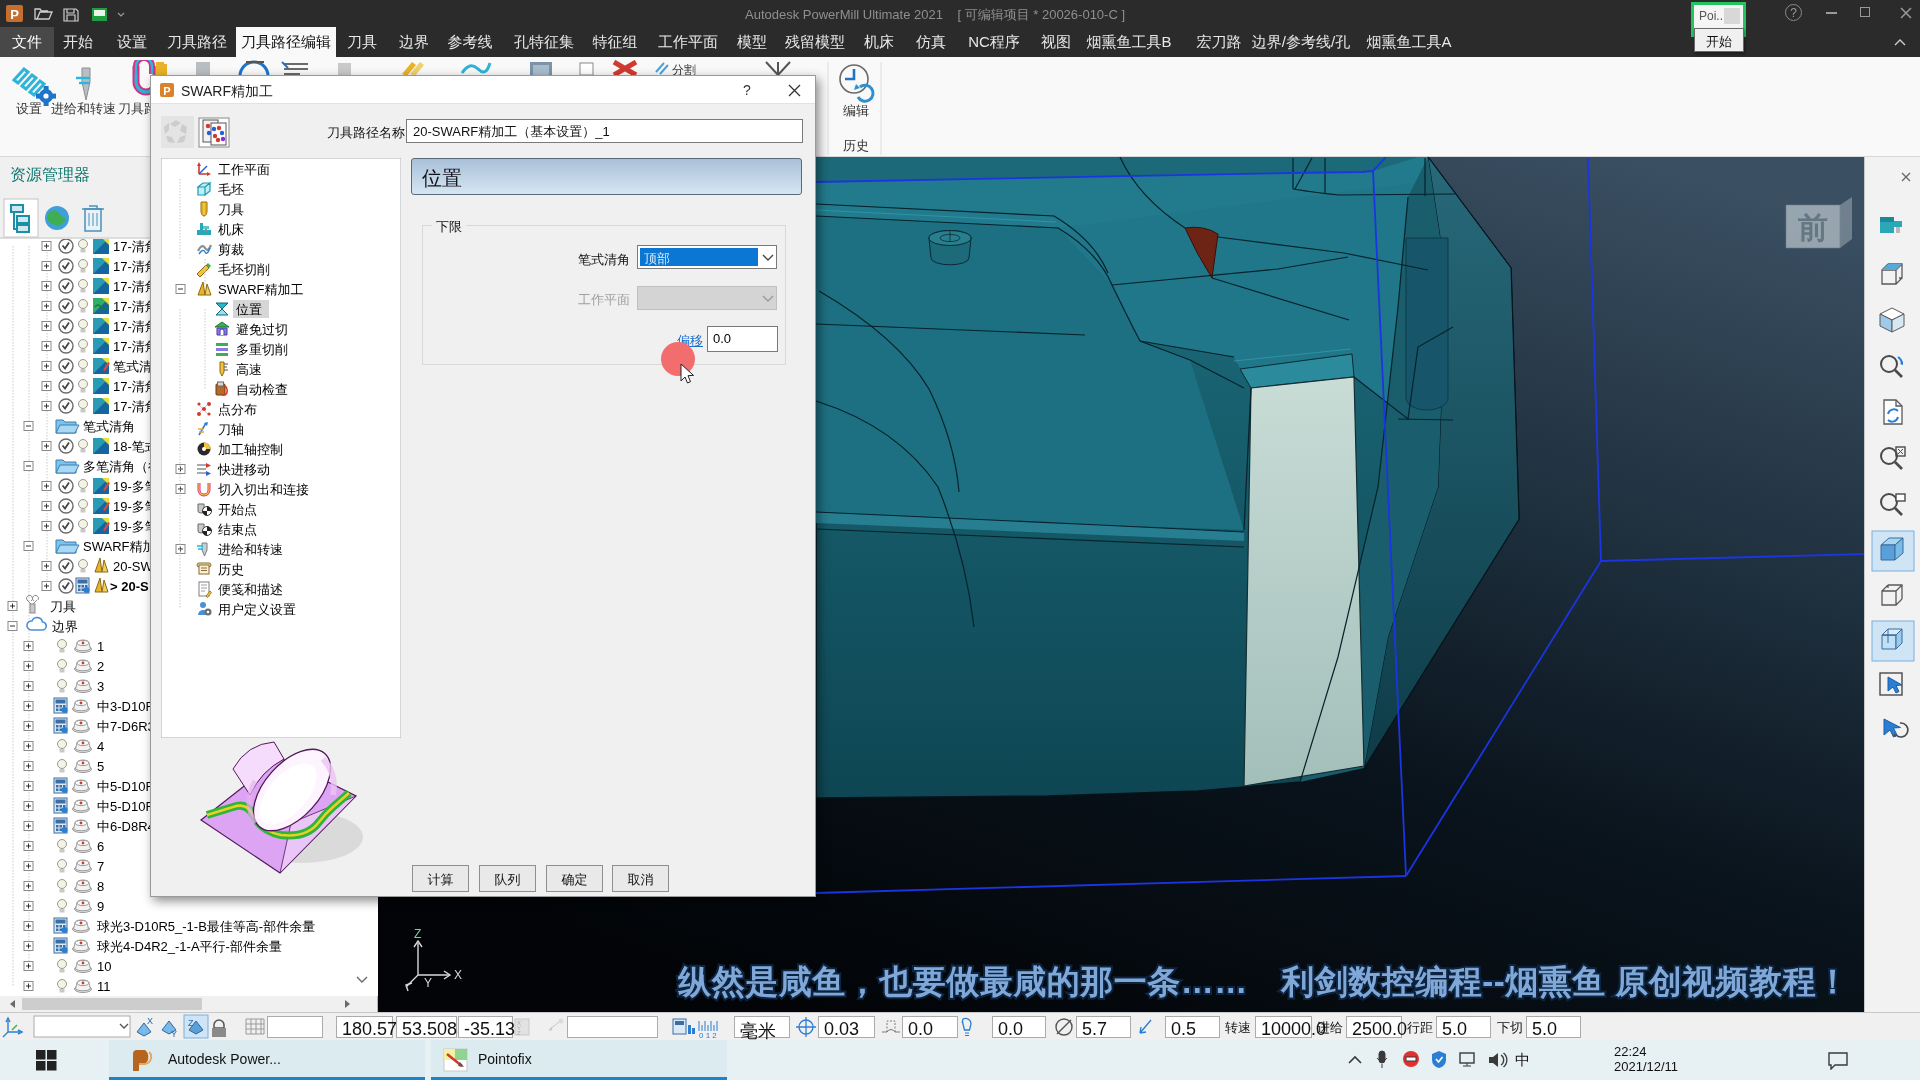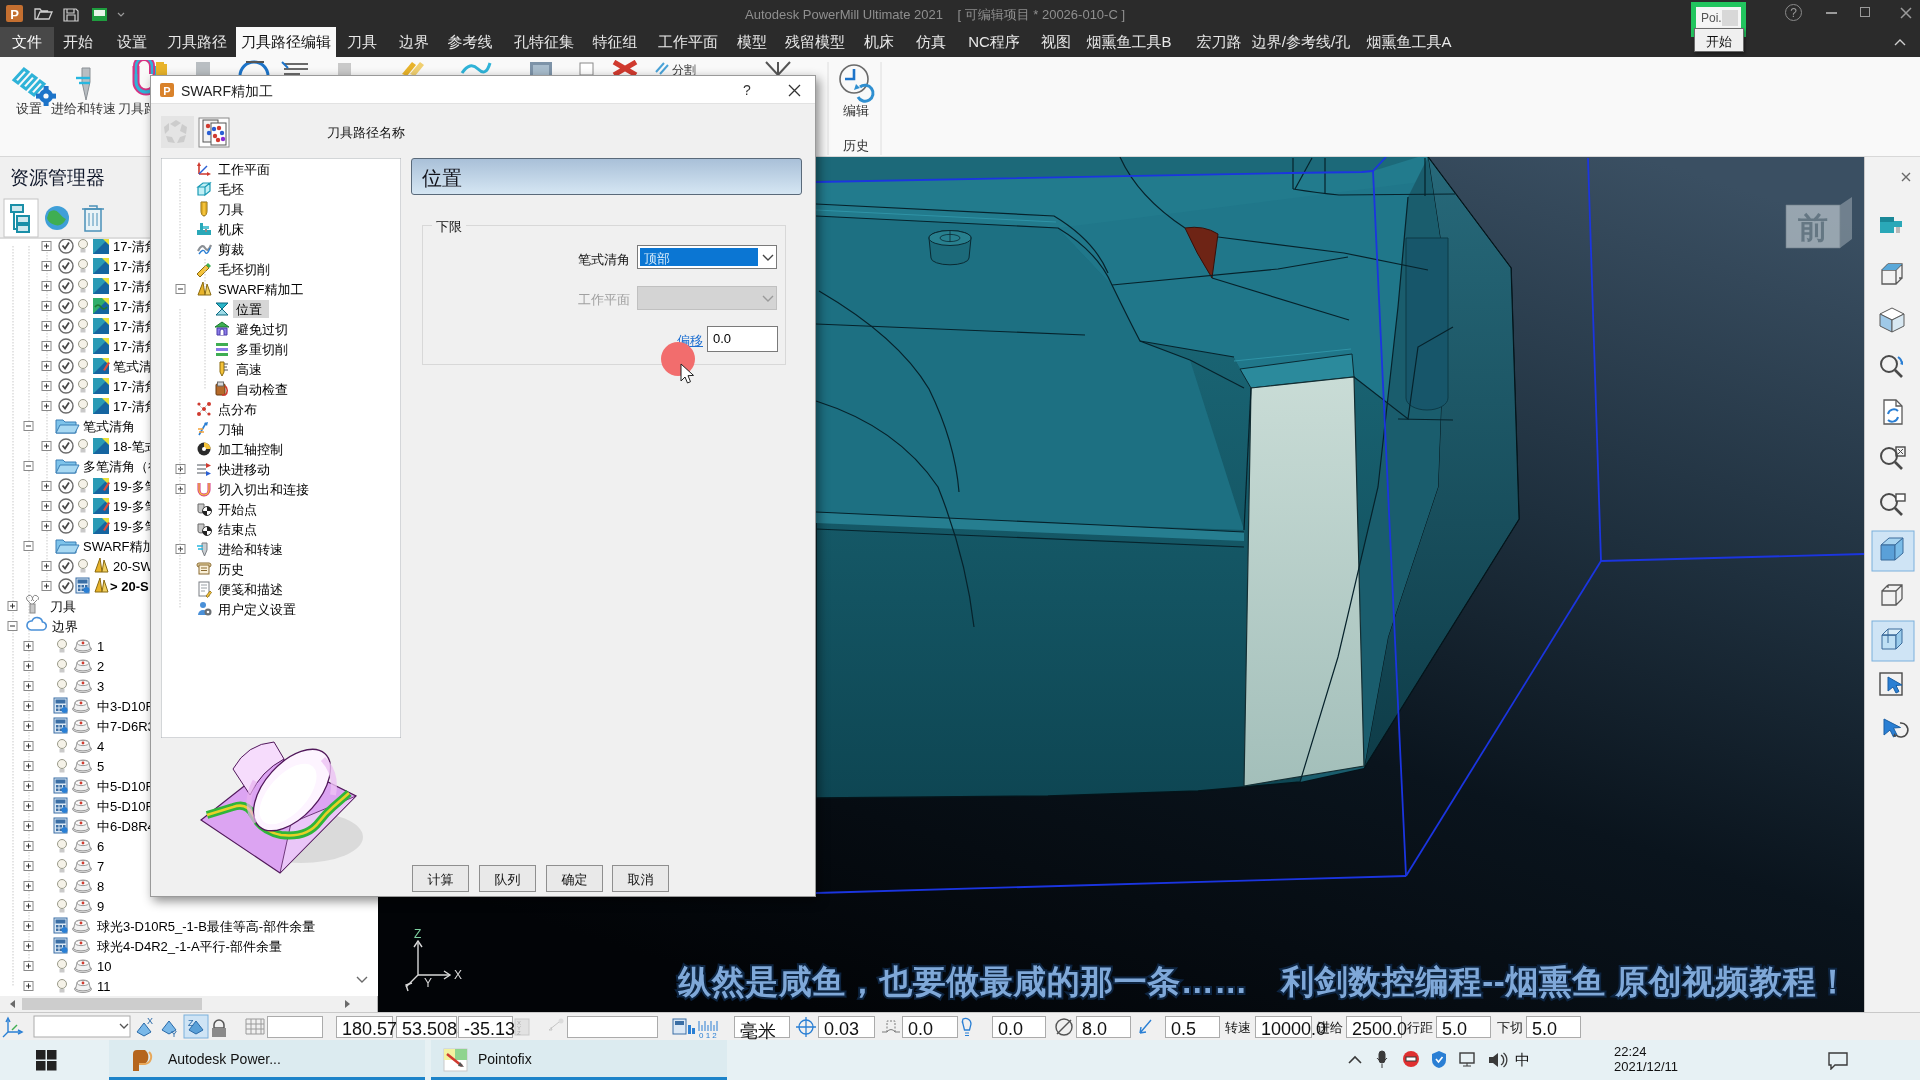--- a/index.html
+++ b/index.html
@@ -139,21 +139,21 @@
  <g transform="translate(526,0)">
         <path d="M2 12 l8 -9 M6 14 l8 -9" stroke="#4aa3d8" stroke-width="2"></path>
         <text x="18" y="14" font-size="12" fill="#333">分割</text>
       </g>
  <g transform="translate(636,0)">
         <path d="M2 2 l12 13 12 -13 M14 2 v13" stroke="#555" stroke-width="2" fill="none"></path>
       </g>
 </svg>
 </div>
 <div id="leftpanel">
-    <div class="abs" style="left:10px;top:8px;font-size:19px;color:#0f172a">资源管理器</div>
+    <div class="abs" style="left:10px;top:8px;font-size:16px;color:#0f766e">资源管理器</div>
     <svg class="abs" style="left:0;top:40px" width="378" height="42">
  <rect x="4" y="2" width="34" height="38" fill="#fff" stroke="#c4c4c4"></rect>
  <g stroke="#1a8fa8" stroke-width="2" fill="#cfe8ee">
   <rect x="11" y="8" width="12" height="7"></rect>
         <rect x="17" y="19" width="12" height="7"></rect>
         <rect x="17" y="28" width="12" height="7"></rect>
   <path d="M14 15 v17 h3" fill="none"></path>
  </g>
  <circle cx="57" cy="21" r="12" fill="#3f9fd8"></circle>
  <path d="M49 15 q6 -4 10 1 t7 6 q-4 8 -11 6 t-8 -7 z" fill="#3fae52"></path>
@@ -911,21 +911,21 @@
 </svg>
 <div class="sfield" style="left:267px;width:56px"></div>
 <div class="sfield" style="left:336px;width:57px">180.57</div>
 <div class="sfield" style="left:396px;width:61px">53.5085</div>
 <div class="sfield" style="left:458px;width:55px">-35.13</div>
 <div class="sfield" style="left:567px;width:91px"></div>
 <div class="sfield" style="left:734px;width:56px">毫米</div>
 <div class="sfield" style="left:818px;width:57px">0.03</div>
 <div class="sfield" style="left:902px;width:56px">0.0</div>
 <div class="sfield" style="left:992px;width:54px">0.0</div>
-<div class="sfield" style="left:1076px;width:55px">8.0</div>
+<div class="sfield" style="left:1076px;width:55px">5.7</div>
 <div class="sfield" style="left:1165px;width:55px">0.5</div>
 <div class="sfield" style="left:1255px;width:57px">10000.0</div>
 <div class="sfield" style="left:1346px;width:56px">2500.0</div>
 <div class="sfield" style="left:1436px;width:55px">5.0</div>
 <div class="sfield" style="left:1526px;width:55px">5.0</div>
 <div class="slbl" style="left:1225px">转速</div>
 <div class="slbl" style="left:1317px">进给</div>
 <div class="slbl" style="left:1407px">行距</div>
 <div class="slbl" style="left:1497px">下切</div>
 <svg class="abs" style="left:513px;top:1016px" width="220" height="22">
@@ -1055,20 +1055,21 @@
           <circle cx="6" cy="13" r="2.2" fill="#2a5fd4"></circle>
           <circle cx="12" cy="16" r="2.2" fill="#d03a2f"></circle>
           <circle cx="16" cy="8" r="2.2" fill="#d03a2f"></circle>
           <circle cx="19" cy="13" r="2.2" fill="#2a5fd4"></circle>
           <circle cx="15" cy="20" r="2.2" fill="#d03a2f"></circle>
           <circle cx="20" cy="19" r="2.2" fill="#8a2ad4"></circle>
         </g>
       </g>
 </svg>
     <div class="dtxt" style="left:176px;top:48px">刀具路径名称</div>
+    <div class="abs" style="left:255px;top:43px;width:397px;height:24px;background:#fff;border:1px solid #7a7a7a;font-size:13px;color:#111;padding:3px 0 0 6px">20-SWARF精加工（基本设置）_1</div>
     <svg class="abs" style="left:10px;top:82px" width="240" height="580" font-size="13">
       <rect x="0" y="0" width="240" height="580" fill="#fff" stroke="#a8adb2"></rect>
       <g transform="translate(35,3)">
         <path d="M3 13 V3 M3 13 H13" stroke="#d03a2f" stroke-width="1.6" fill="none"></path>
         <path d="M3 13 L11 5" stroke="#2a5fd4" stroke-width="1.4"></path>
         <path d="M1 5 l2 -4 2 4 M11 11 l4 2 -4 2" fill="#d03a2f"></path>
       </g>
       <text x="57" y="15.5" fill="#000">工作平面</text>
       <g transform="translate(35,23)">
         <path d="M2 6 l5 -4 h7 l-5 4 z M2 6 h7 v8 h-7 z M9 6 l5 -4 v8 l-5 4 z" fill="#bfeff5" stroke="#1a9ab5" stroke-width="1.2"></path>
@@ -1249,13 +1250,13 @@
 <ellipse cx="121" cy="59" rx="49" ry="27" transform="rotate(-48 121 59)" fill="#fdf4ff" stroke="#50185a" stroke-width="1.3"></ellipse>
 <ellipse cx="117" cy="63" rx="37" ry="19" transform="rotate(-48 117 63)" fill="#ffffff"></ellipse>
 <path d="M84 92 Q72 72 84 50" fill="none" stroke="#e8b0f0" stroke-width="5" opacity="0.7"></path>
 <path d="M152 28 Q166 42 162 64" fill="none" stroke="#ecc2f4" stroke-width="6" opacity="0.8"></path>
 </svg>
     <div class="btn" style="left:261px;top:789px;width:57px;height:27px">计算</div>
     <div class="btn" style="left:328px;top:789px;width:57px;height:27px">队列</div>
     <div class="btn" style="left:395px;top:789px;width:57px;height:27px">确定</div>
     <div class="btn" style="left:461px;top:789px;width:57px;height:27px">取消</div>
   </div>
-<div class="abs" style="left:1691px;top:2px;width:55px;height:35px;background:#f5f5f5;border:5px solid #22c55e;font-size:12px;color:#555;padding:4px 0 0 5px">Poi...<span style="position:absolute;right:3px;top:3px;width:16px;height:16px;background:#d8d8d8"></span></div>
+<div class="abs" style="left:1691px;top:2px;width:55px;height:35px;background:#f5f5f5;border:3px solid #22c55e;font-size:12px;color:#555;padding:4px 0 0 5px">Poi...<span style="position:absolute;right:3px;top:3px;width:16px;height:16px;background:#d8d8d8"></span></div>
 <div class="abs" style="left:1694px;top:28px;width:50px;height:24px;background:#f0f0f0;border:1px solid #6a6a6a;box-shadow:1px 2px 3px rgba(0,0,0,.4);font-size:13px;color:#111;text-align:center;padding-top:4px">开始</div>
 </body></html>

